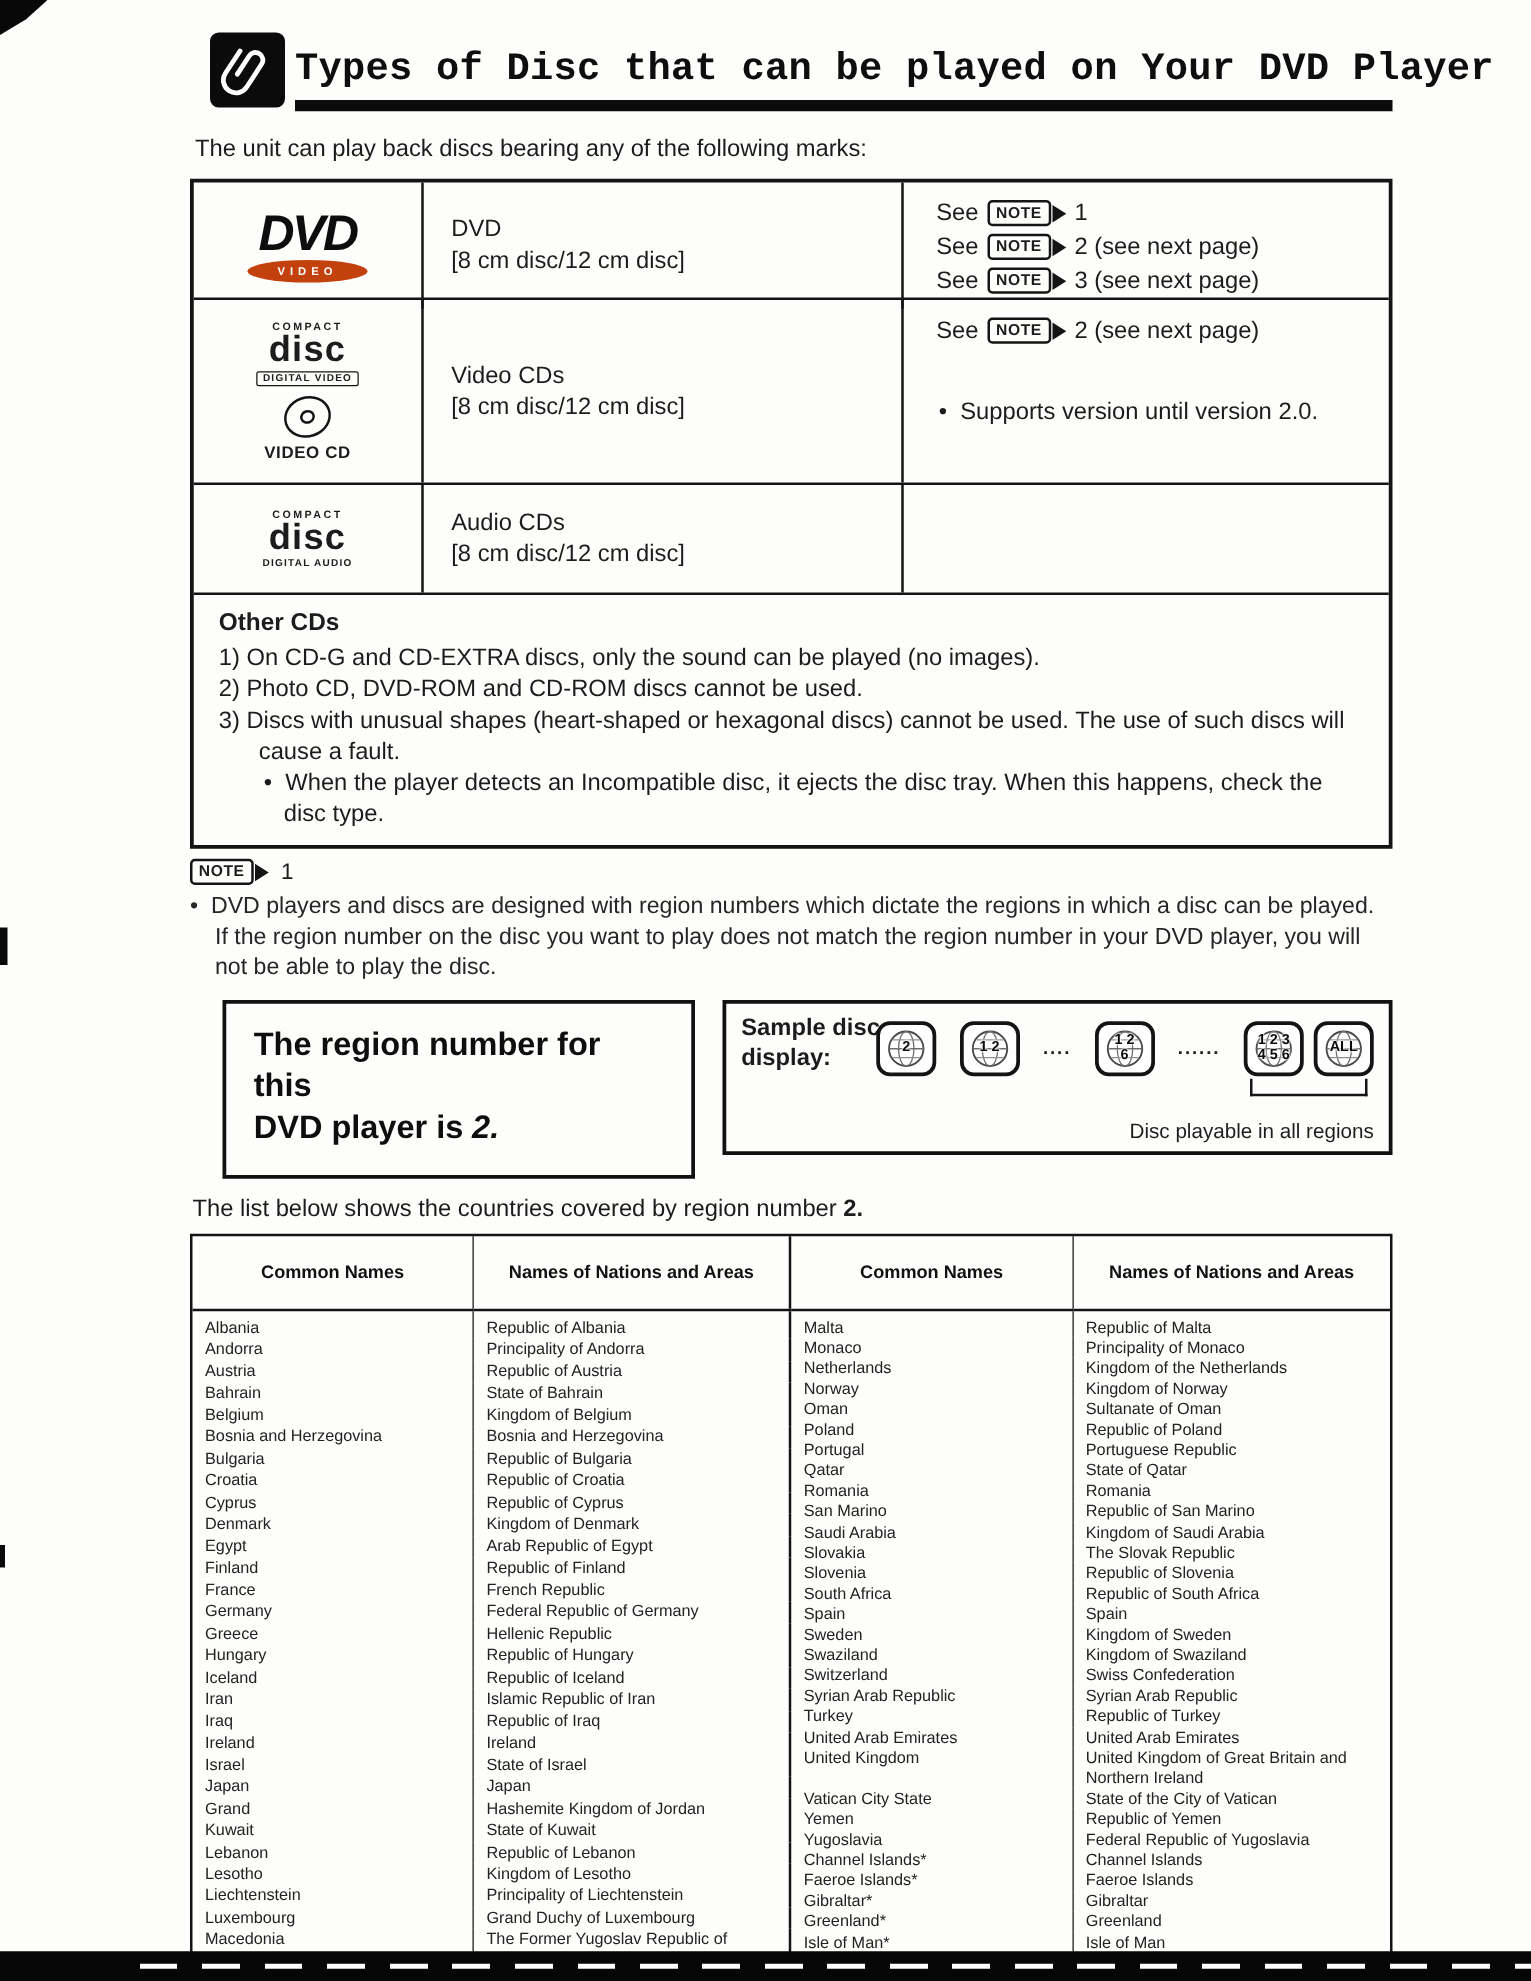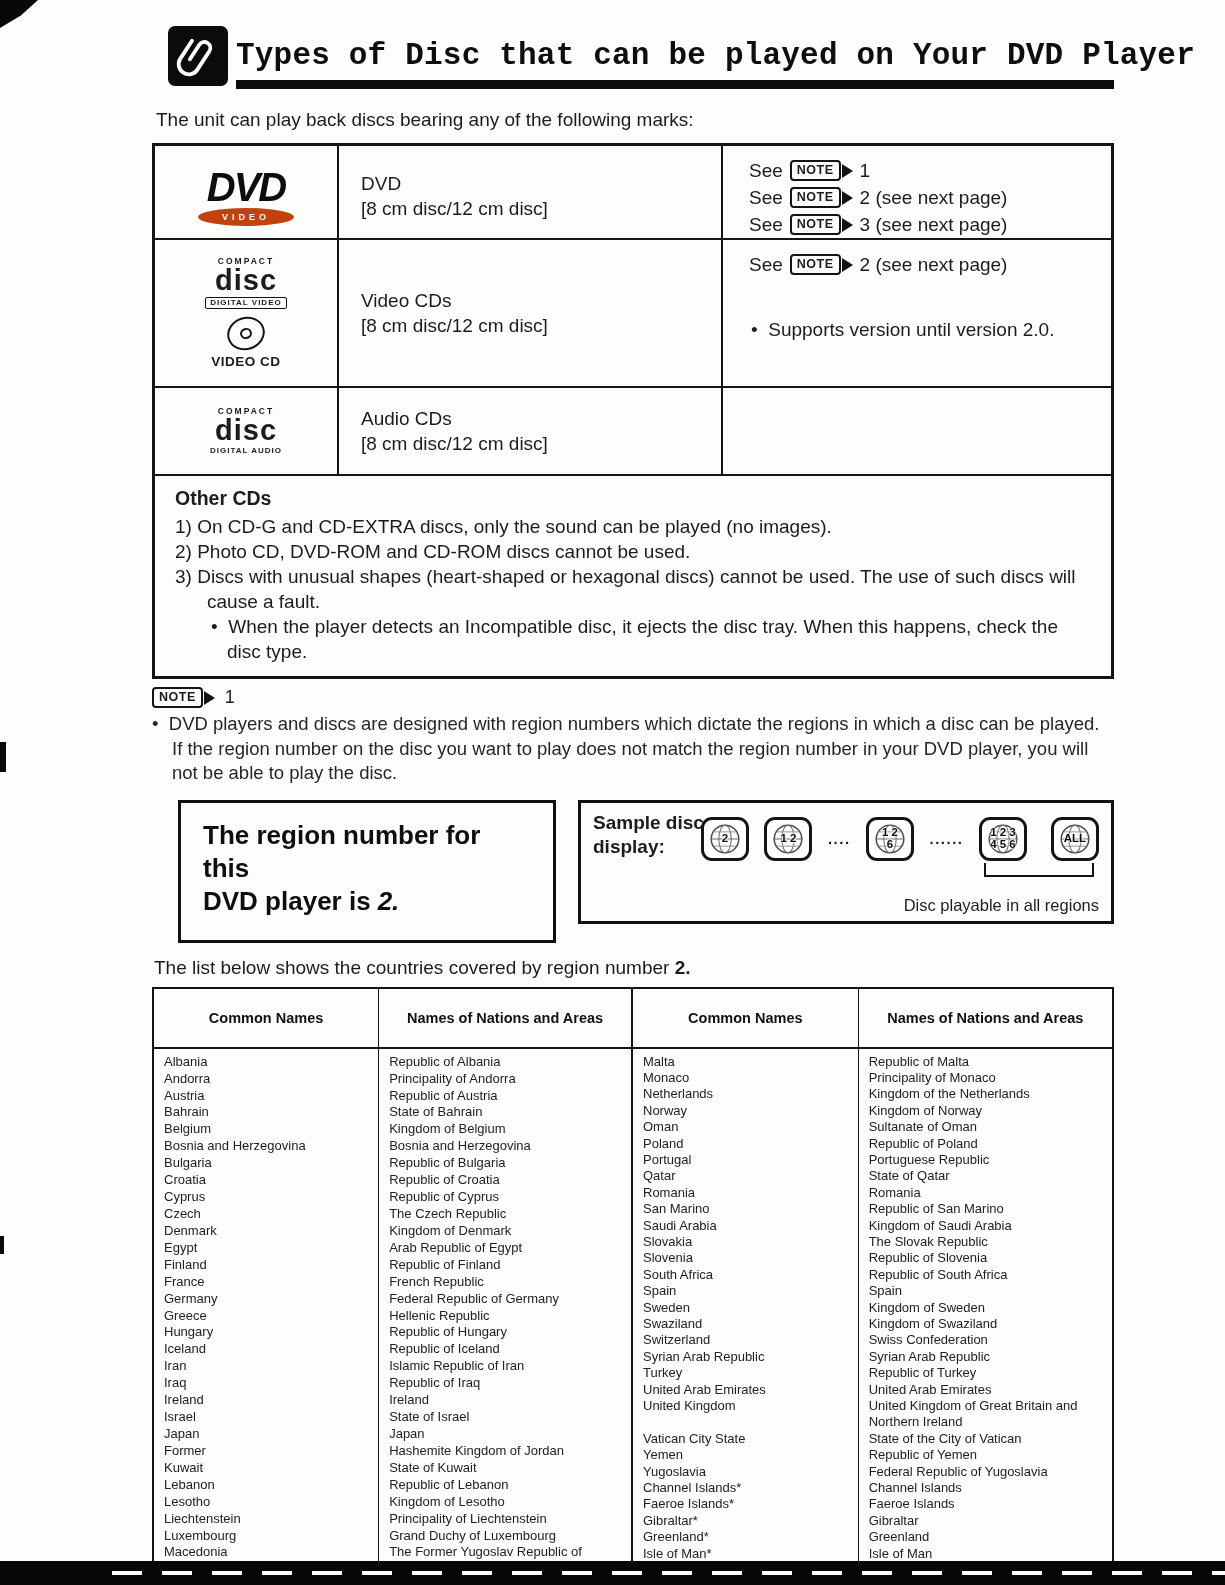--- a/index.html
+++ b/index.html
@@ -85,21 +85,21 @@
   .sd-label{position:absolute;left:12px;top:8px;font-size:19px;font-weight:bold;line-height:24px;}
   .icon-row{position:absolute;left:120px;right:12px;top:14px;display:flex;align-items:center;
             justify-content:space-between;}
   .region-icon{position:relative;width:48px;height:44px;border:3px solid #141414;border-radius:11px;
                box-sizing:border-box;display:inline-flex;align-items:center;justify-content:center;background:#fff;}
   .region-icon .globe{position:absolute;left:2px;top:0;width:38px;height:38px;}
   .ri-lines{position:relative;display:flex;flex-direction:column;align-items:center;z-index:1;}
   .ri-line{font-size:11.5px;font-weight:bold;line-height:11.5px;color:#0c0c0c;
            text-shadow:0 0 2px #fff,0 0 2px #fff,0 0 3px #fff;}
   .icon-dots{font-size:15px;font-weight:bold;letter-spacing:1.5px;align-self:center;}
-  .icon-group{position:relative;display:inline-flex;gap:24px;}
+  .icon-group{position:relative;display:inline-flex;gap:8px;}
   .bracket{position:absolute;left:5px;right:5px;top:calc(100% + 2px);height:12px;
            border-left:2px solid #141414;border-right:2px solid #141414;border-bottom:2px solid #141414;}
   .sd-caption{position:absolute;right:12px;bottom:6px;font-size:16.5px;color:#1e1e1e;}
 
   .countries-intro{margin:14px 0 0 2px;font-size:19px;}
   .countries-intro .rnum2{font-weight:bold;}
 
   
   .country-wrap{display:flex;margin-top:8px;border:2.5px solid #141414;}
   table.country-table{border-collapse:collapse;width:50%;table-layout:fixed;}
@@ -376,24 +376,20 @@
             </tr>
             <tr>
               <td class="c1">Croatia</td>
               <td>Republic of Croatia</td>
             </tr>
             <tr>
               <td class="c1">Cyprus</td>
               <td>Republic of Cyprus</td>
             </tr>
             <tr>
-              <td class="c1">Czech</td>
-              <td>The Czech Republic</td>
-            </tr>
-            <tr>
               <td class="c1">Denmark</td>
               <td>Kingdom of Denmark</td>
             </tr>
             <tr>
               <td class="c1">Egypt</td>
               <td>Arab Republic of Egypt</td>
             </tr>
             <tr>
               <td class="c1">Finland</td>
               <td>Republic of Finland</td>
@@ -432,21 +428,21 @@
             </tr>
             <tr>
               <td class="c1">Israel</td>
               <td>State of Israel</td>
             </tr>
             <tr>
               <td class="c1">Japan</td>
               <td>Japan</td>
             </tr>
             <tr>
-              <td class="c1">Former</td>
+              <td class="c1">Grand</td>
               <td>Hashemite Kingdom of Jordan</td>
             </tr>
             <tr>
               <td class="c1">Kuwait</td>
               <td>State of Kuwait</td>
             </tr>
             <tr>
               <td class="c1">Lebanon</td>
               <td>Republic of Lebanon</td>
             </tr>

